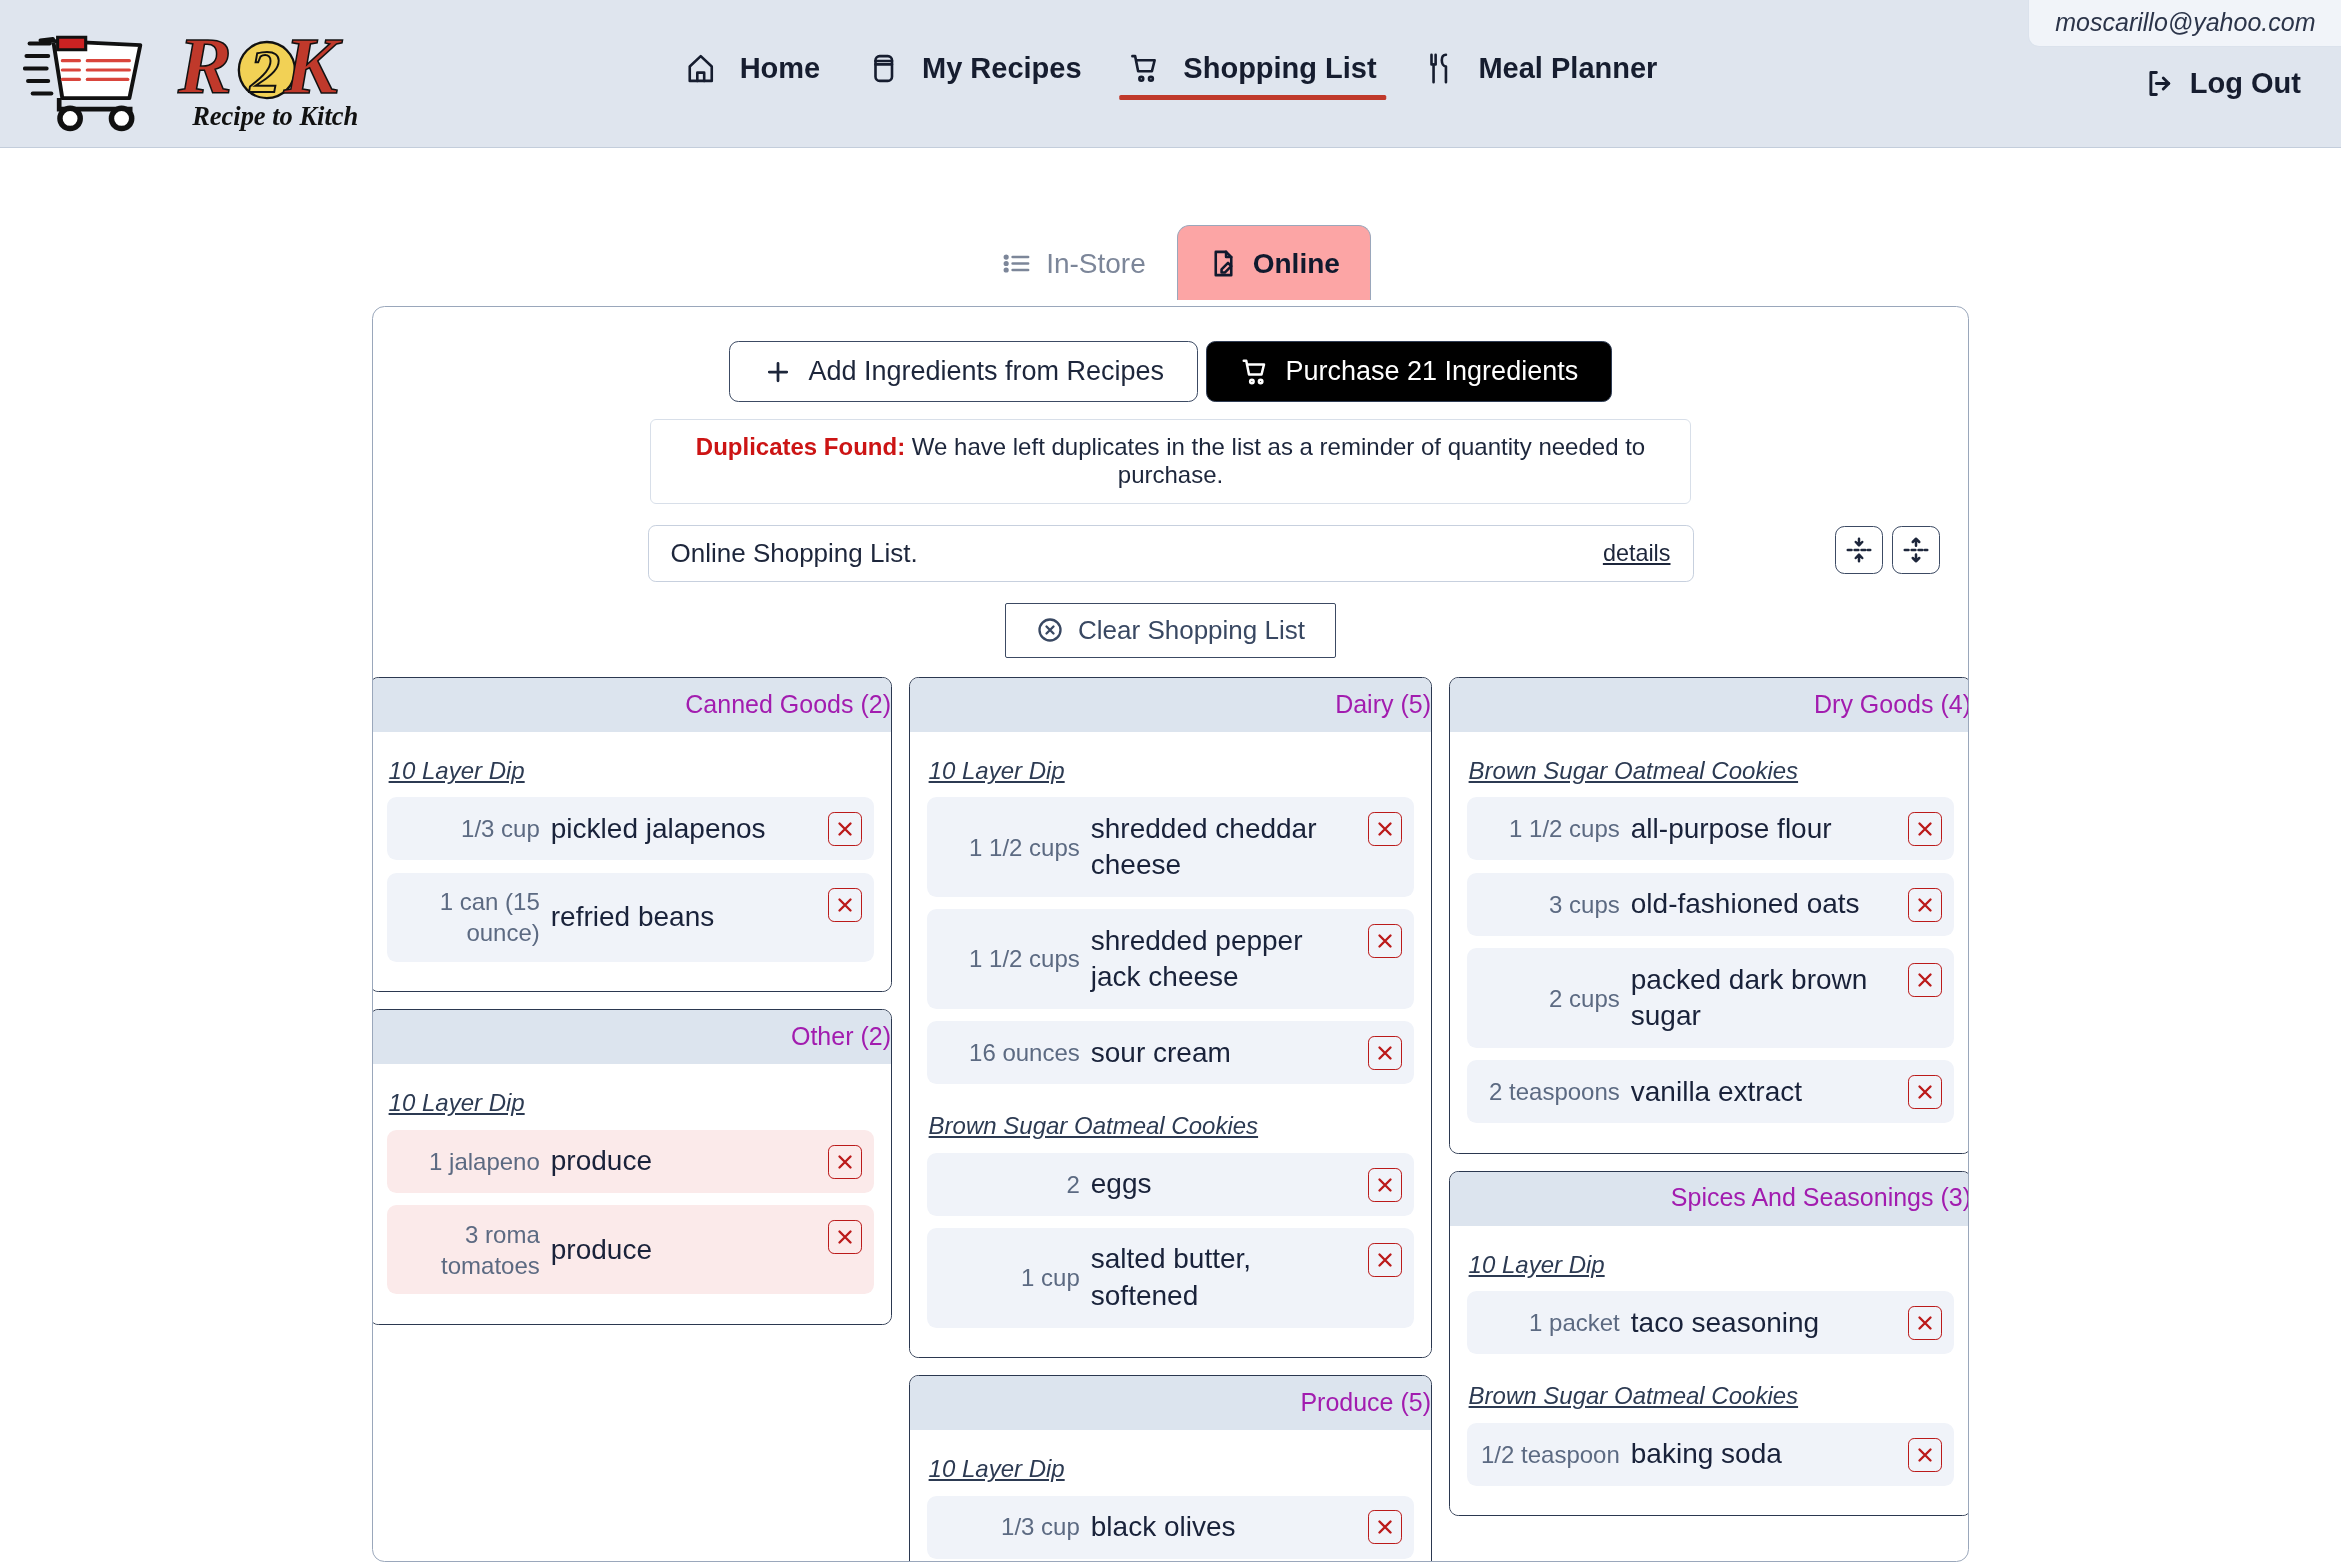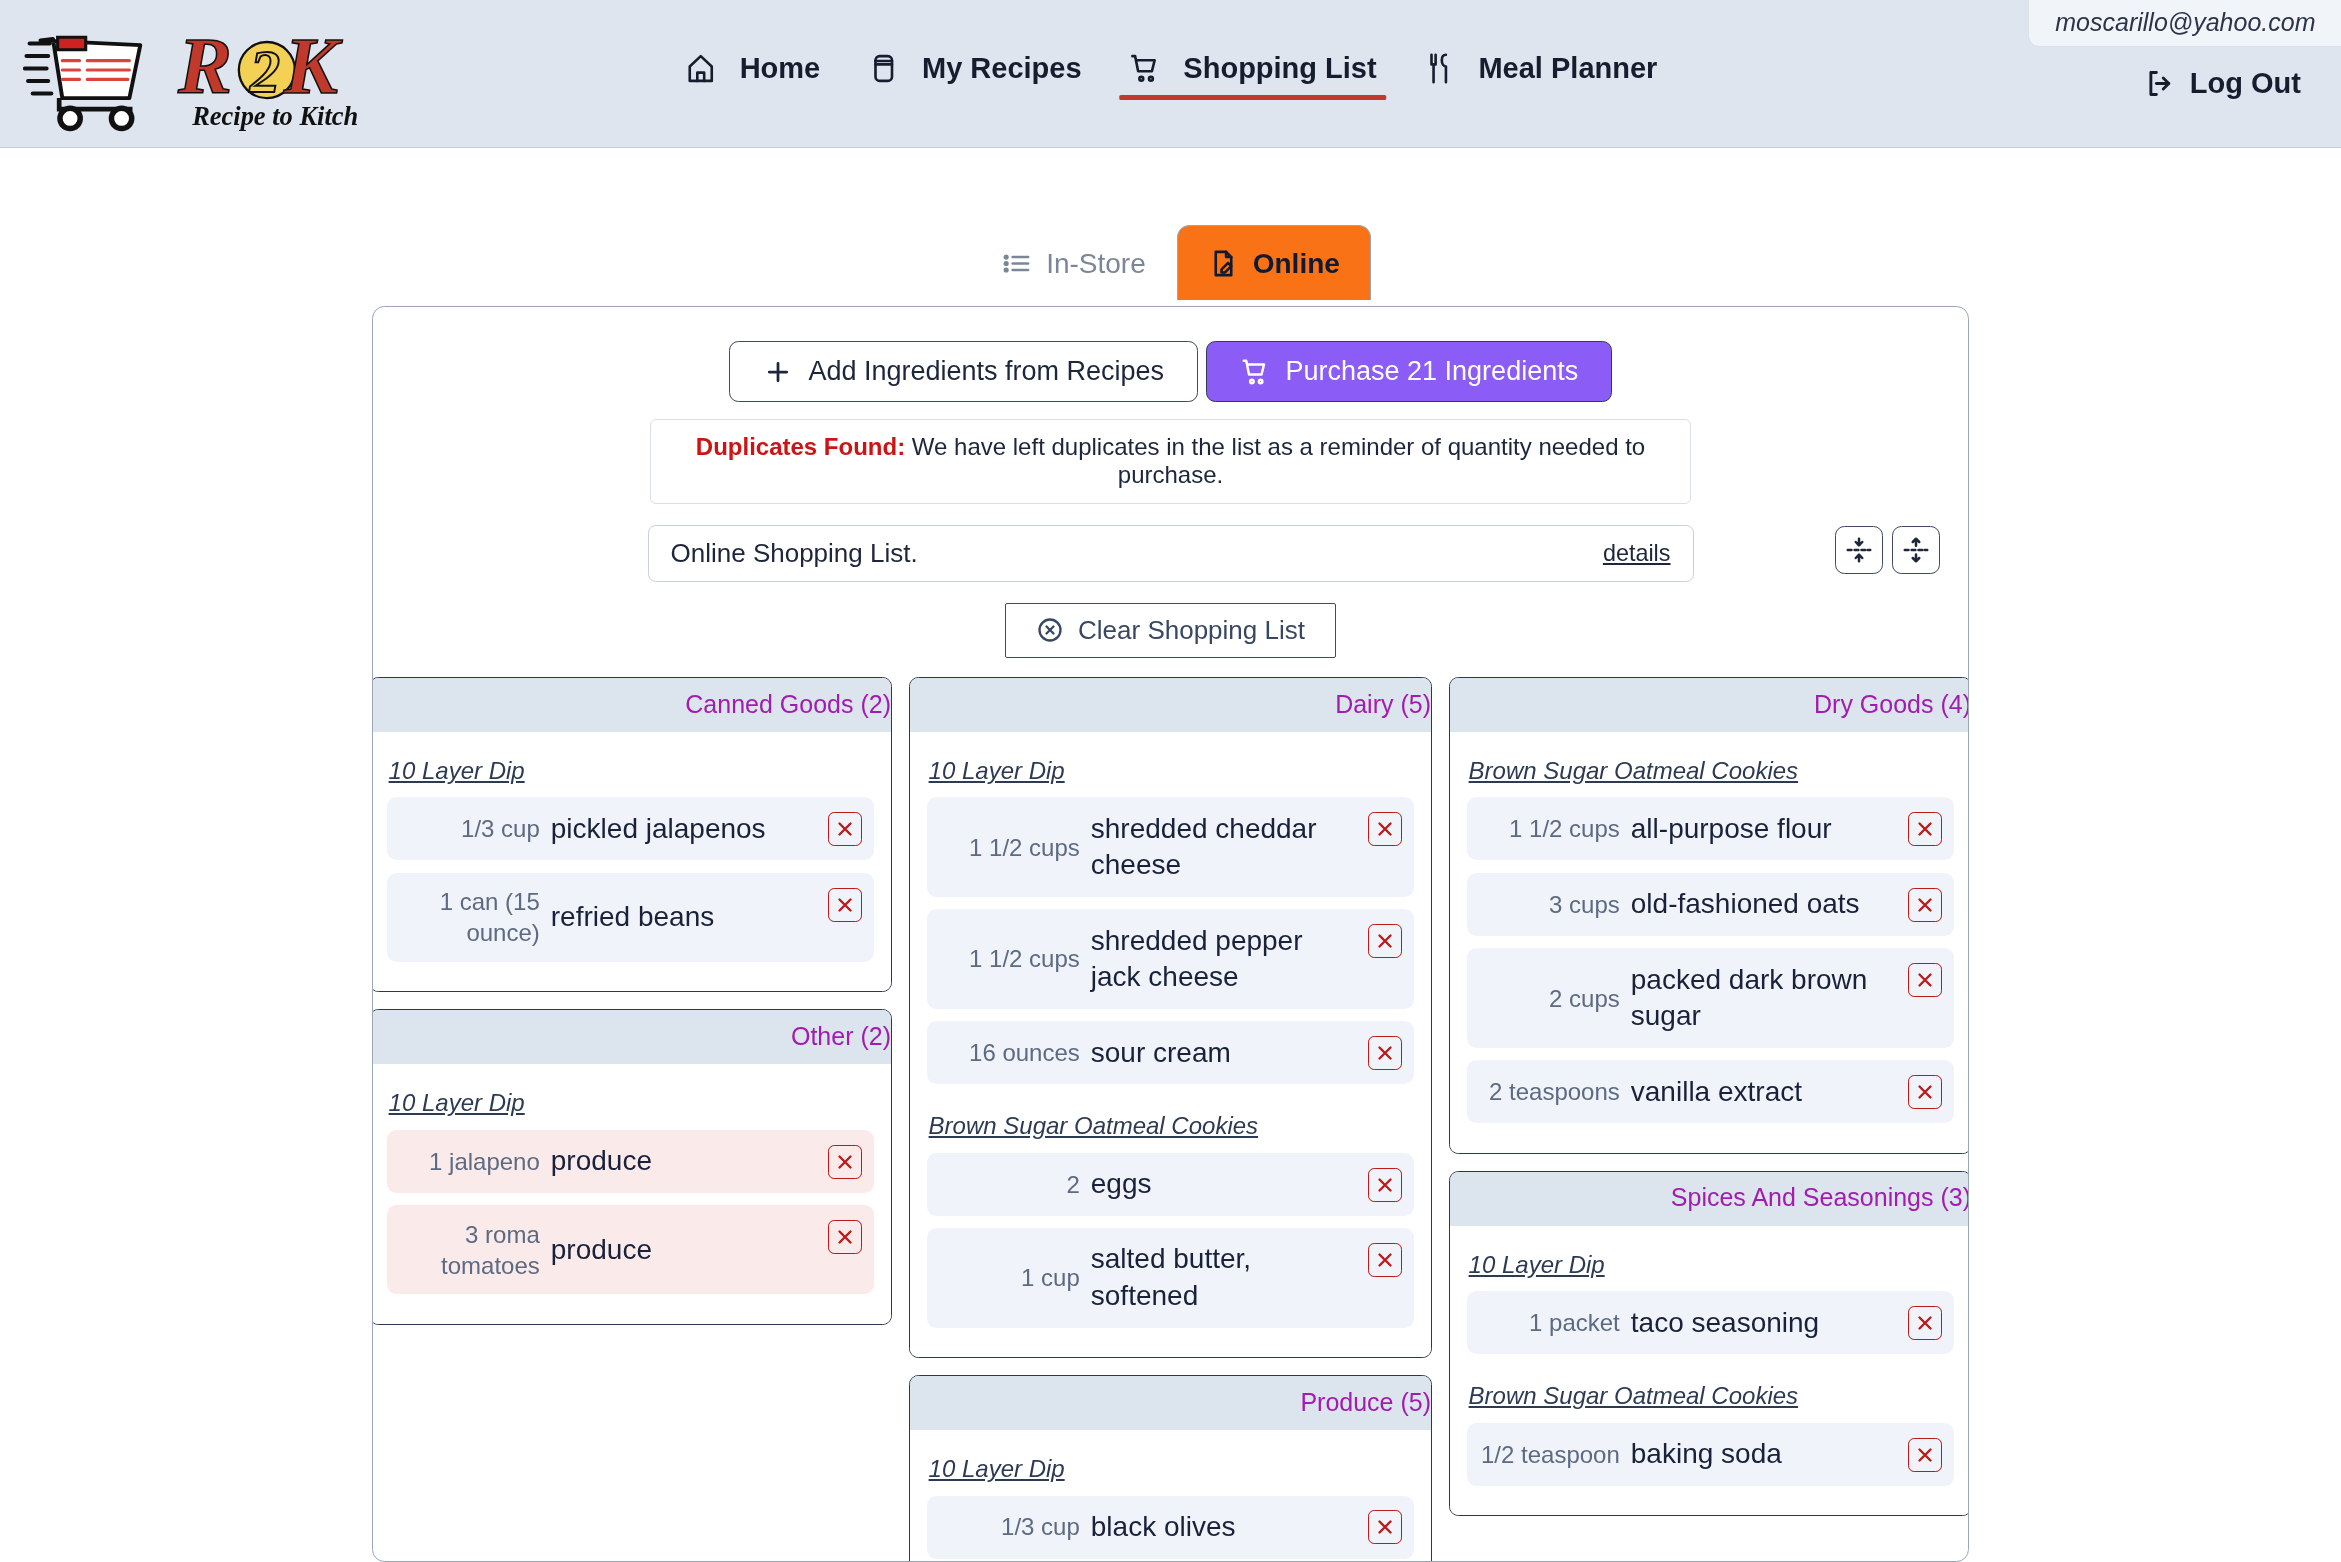--- a/index.html
+++ b/index.html
@@ -87,21 +87,21 @@
     font-size: 28px;
     cursor: pointer;
     border: 0.8px solid transparent;
     border-bottom: none;
     border-radius: 12.5px 12.5px 0 0;
     height: 75px;
   }
   .tab.inactive { color: #7c8699; }
   .tab.active {
     color: #111a2e; font-weight: bold;
-    background: #f97316;
+    background: #fca5a5;
     border-color: #9aa7bb;
     position: relative; z-index: 3;
   }
   .tab svg { width: 31px; height: 31px; display: block; }
 
   
   .panel {
     position: absolute;
     left: 372px; top: 306px;
     width: 1597px; height: 1256px;
@@ -122,21 +122,21 @@
     cursor: pointer;
     height: 61px;
   }
   .btn-outline {
     background: #fff; color: #1d263b;
     border: 0.8px solid #3c4a63;
     padding: 0 33px;
     text-align: center;
   }
   .btn-dark {
-    background: #8b5cf6; color: #ffffff;
+    background: #000000; color: #ffffff;
     border: 0.8px solid #2f3c54;
     padding: 0 33px;
   }
   .btn svg { width: 30px; height: 30px; display: block; }
 
   .dup-banner {
     margin: 17px auto 0 auto;
     width: 1041px;
     border: 0.8px solid #d8dfe9;
     border-radius: 6px;

